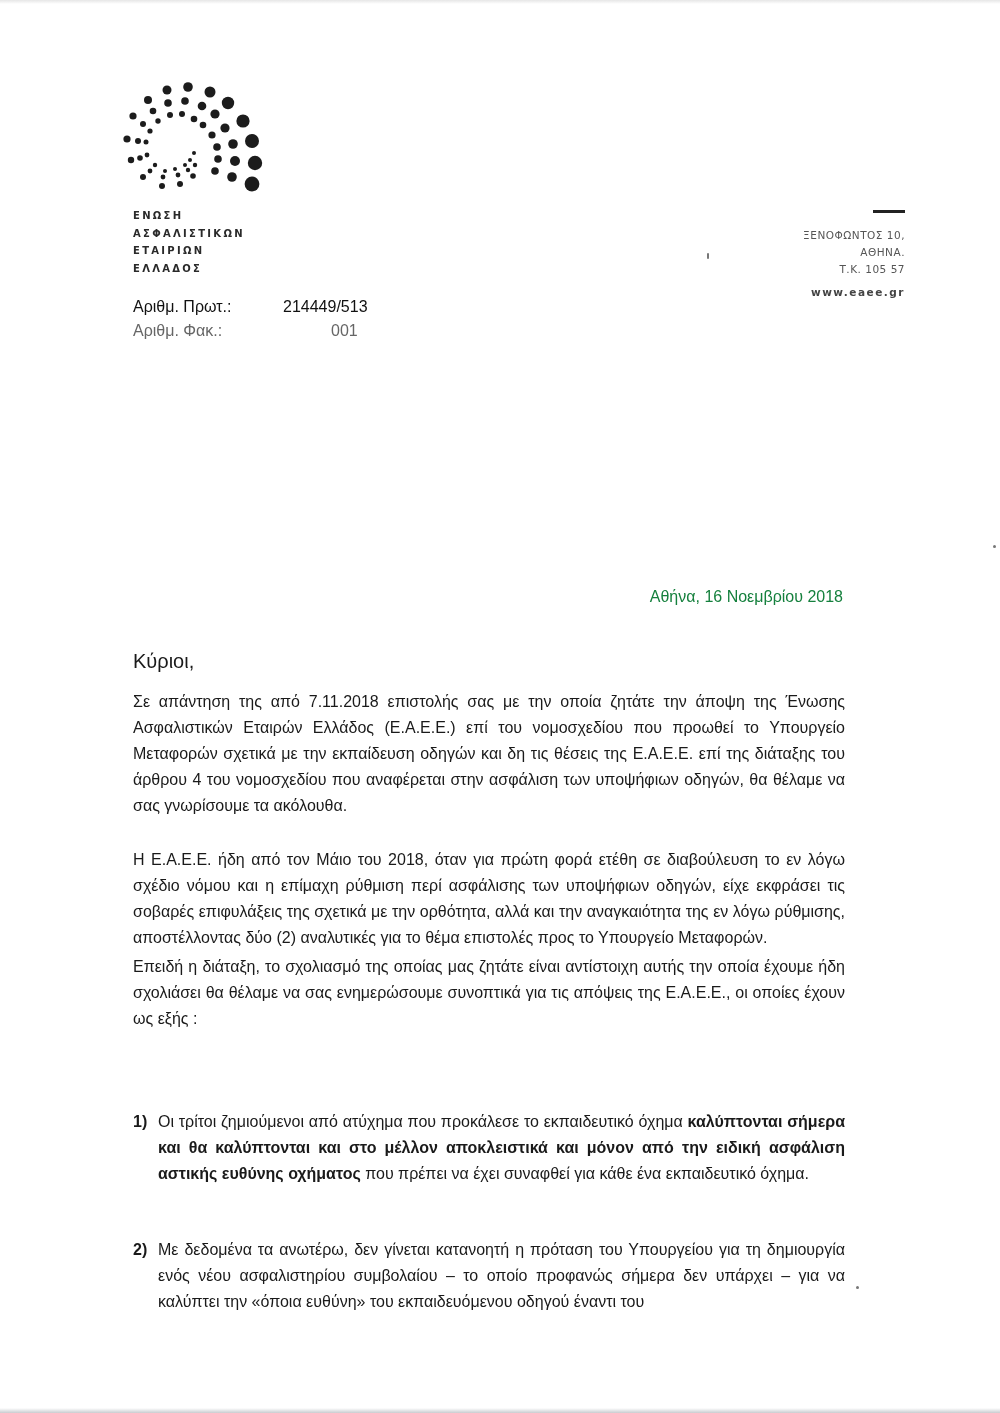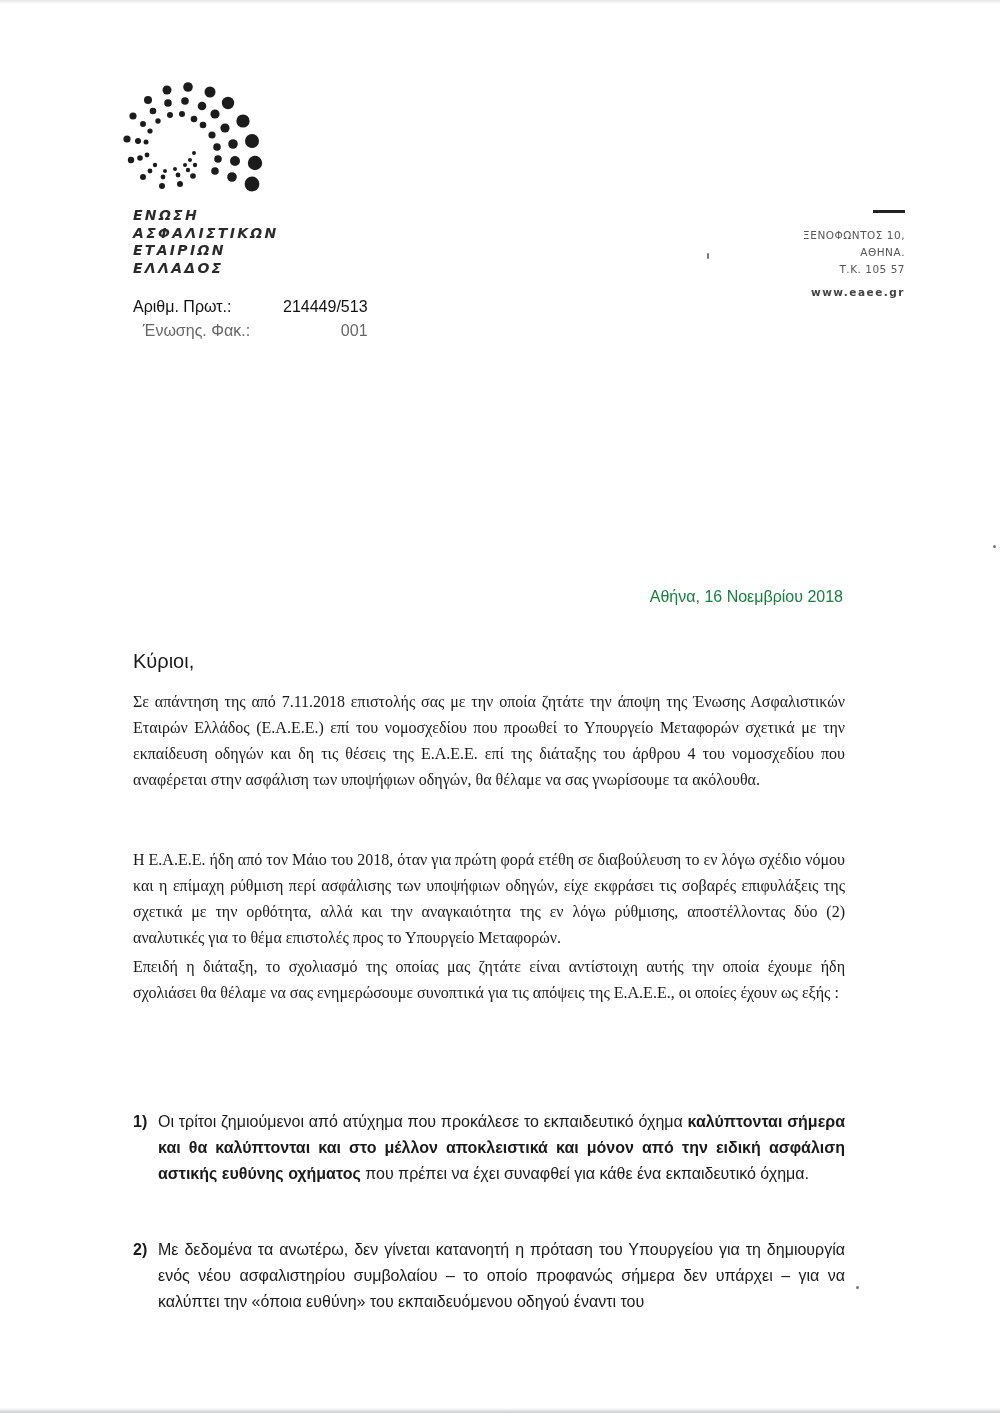--- a/index.html
+++ b/index.html
@@ -16,29 +16,29 @@
     background: linear-gradient(#e6e6e6, #ffffff);
   }
   .scan-bottom {
     position: absolute; left: 0; top: 1408px; width: 1000px; height: 5px;
     background: linear-gradient(#ffffff, #c9ccd0);
   }
   .logo { position: absolute; left: 0; top: 0; width: 300px; height: 200px; }
   .org-name {
     position: absolute; left: 133px; top: 207px;
     font-family: "DejaVu Sans", sans-serif;
-    font-size: 14px; letter-spacing: 2.3px; line-height: 17.5px;
-    color: #2a2a2a; font-weight: bold; font-style: italic;
+    font-size: 10px; letter-spacing: 2.3px; line-height: 17.5px;
+    color: #2a2a2a; font-weight: bold;
   }
   .org-name div { white-space: nowrap; }
   .ref {
     position: absolute; left: 133px; top: 295px;
     font-size: 16px; line-height: 24px;
   }
-  .ref .row { display: flex; white-space: nowrap; justify-content: flex-end; }
+  .ref .row { display: flex; white-space: nowrap; }
   .ref .row .label { width: 150px; }
   .ref .row.protocol { color: #111; }
   .ref .row.file { color: #666; }
   .ref .row.file .value { padding-left: 48px; }
   .contact {
     position: absolute; right: 95px; top: 210px;
     text-align: right;
     font-family: "DejaVu Sans", sans-serif;
     font-size: 10.5px; color: #555;
   }
@@ -54,21 +54,20 @@
     position: absolute; right: 157px; top: 588px;
     font-size: 16px; color: #15803d;
   }
   .greeting {
     position: absolute; left: 133px; top: 650px; font-size: 20px;
   }
   .body-text {
     position: absolute; left: 133px; width: 712px;
     font-size: 16px; line-height: 26px; text-align: justify;
     color: #1a1a1a;
-    font-family: Liberation Serif, serif;
   }
   .p1 { top: 689px; }
   .p2 { top: 847px; }
   .p3 { top: 954px; }
   .list-item { position: absolute; left: 133px; width: 712px; font-size: 16px; line-height: 26px; }
   .list-item .num { position: absolute; left: 0; top: 0; font-weight: bold; }
   .list-item .txt { margin-left: 25px; text-align: justify; }
   .li1 { top: 1109px; }
   .li2 { top: 1237px; }
   b.em { font-weight: bold; }
@@ -141,21 +140,21 @@
   <div>ΕΤΑΙΡΙΩΝ</div>
   <div>ΕΛΛΑΔΟΣ</div>
 </div>
 
 <div class="ref">
   <div class="row protocol">
     <span class="label">Αριθμ. Πρωτ.:</span>
     <span class="value">214449/513</span>
   </div>
   <div class="row file">
-    <span class="label">Ένωσης. Φακ.:</span>
+    <span class="label">Αριθμ. Φακ.:</span>
     <span class="value">001</span>
   </div>
 </div>
 
 <div class="contact">
   <div><span class="bar"></span></div>
   <div class="addr">
     <div>ΞΕΝΟΦΩΝΤΟΣ 10,</div>
     <div>ΑΘΗΝΑ.</div>
     <div>Τ.Κ. 105 57</div>

